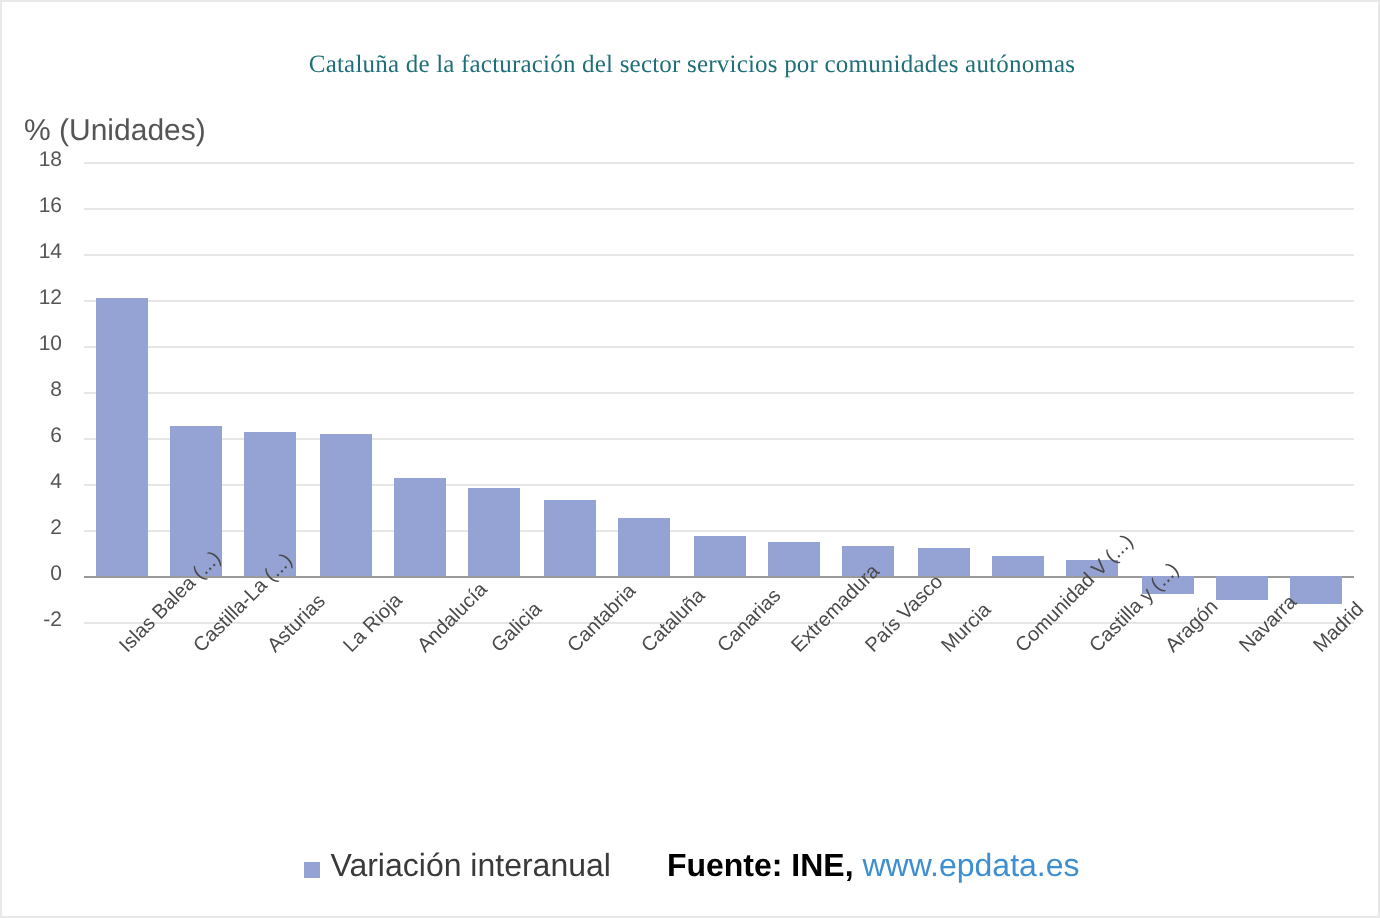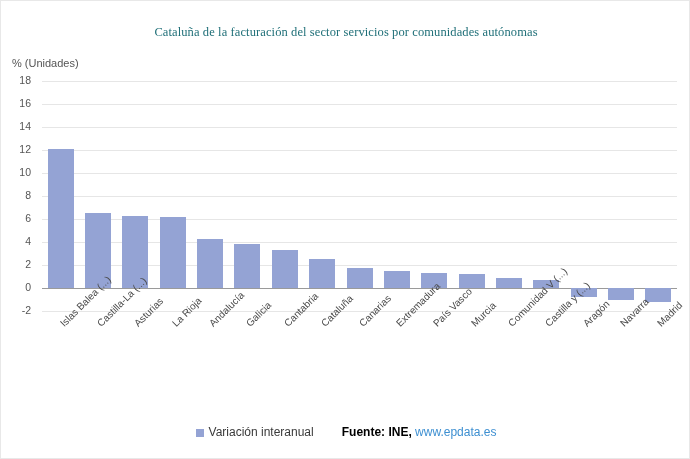--- a/index.html
+++ b/index.html
@@ -28,21 +28,21 @@
     text-align: center;
     font-size: 12.5px;
     color: #1f6f78;
     font-family: "Liberation Serif", serif;
     letter-spacing: .1px;
   }
   #y-axis-label {
     position: absolute;
     top: 56px;
     left: 11px;
-    font-size: 11px;
+    font-size: 15px;
     color: #555555;
   }
   #plot {
     position: absolute;
     left: 41px;
     top: 80px;
     width: 635px;
     height: 230px;
   }
   .gridline {
@@ -84,21 +84,21 @@
     white-space: nowrap;
     transform-origin: left top;
     transform: rotate(-45deg);
   }
   #legend {
     position: absolute;
     left: 0;
     width: 690px;
     top: 424px;
     text-align: center;
-    font-size: 12px;
+    font-size: 16px;
     color: #3a3a3a;
   }
   #legend .swatch {
     display: inline-block;
     width: 8px;
     height: 8px;
     background: #94a3d4;
     margin-right: 5px;
     vertical-align: -1px;
   }

